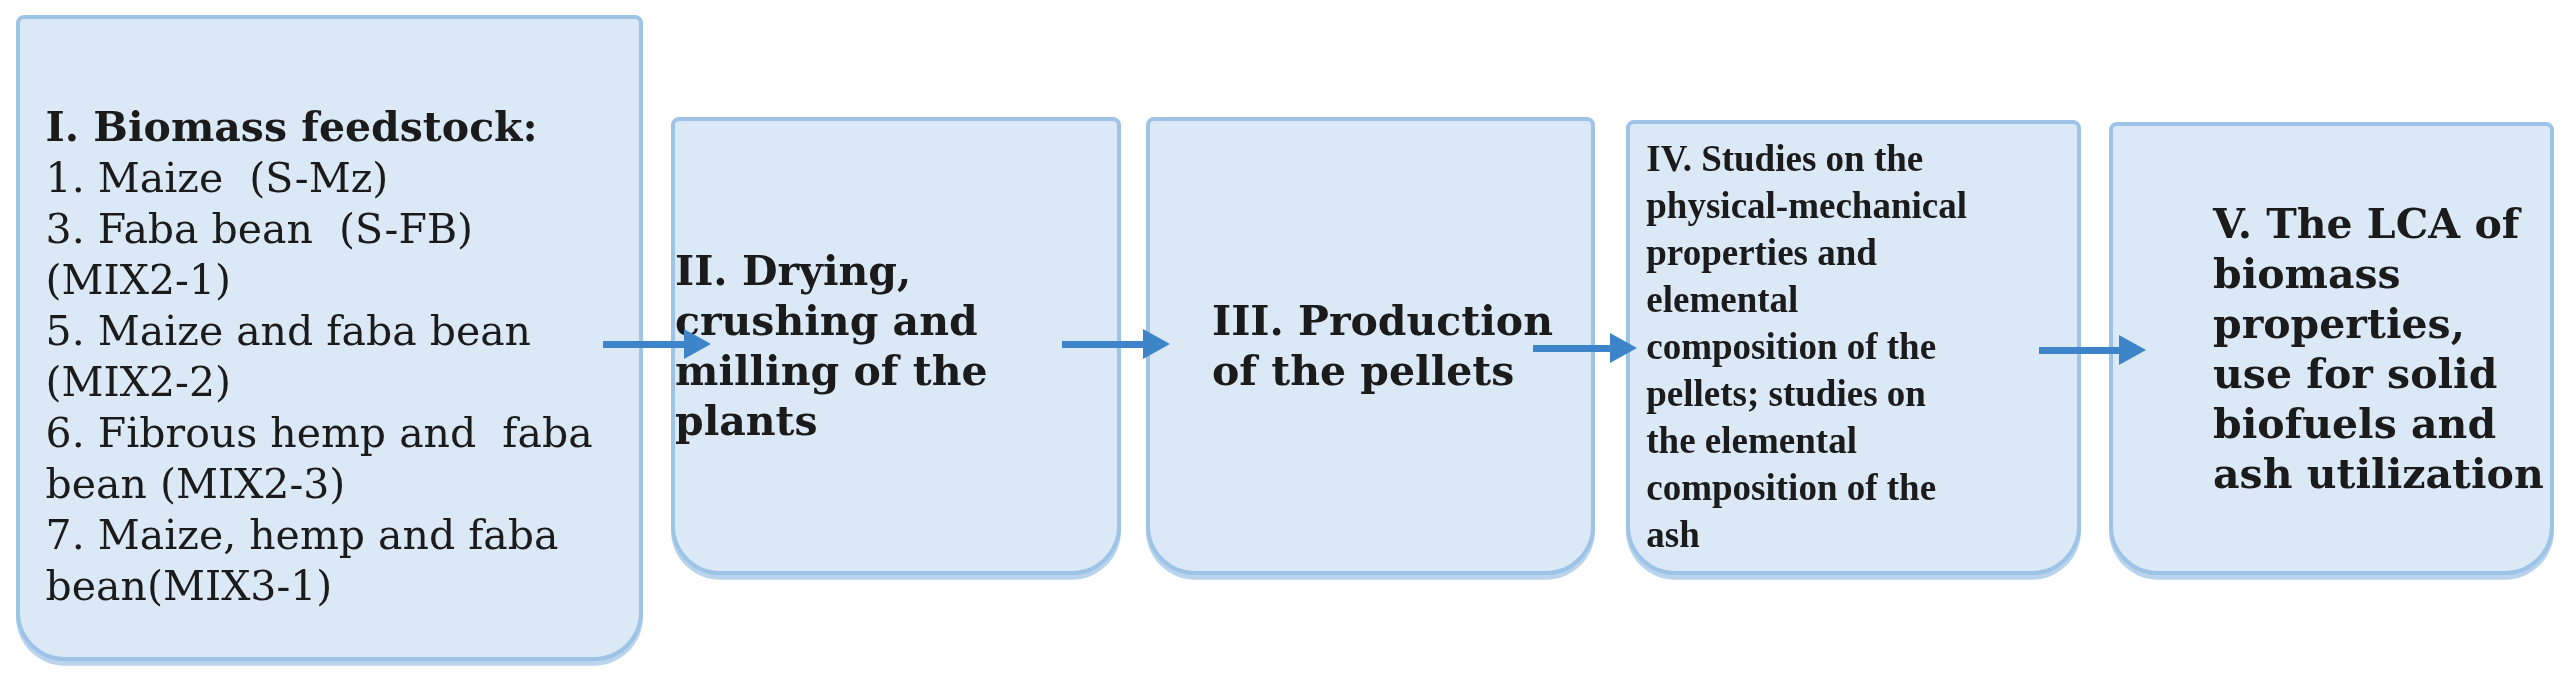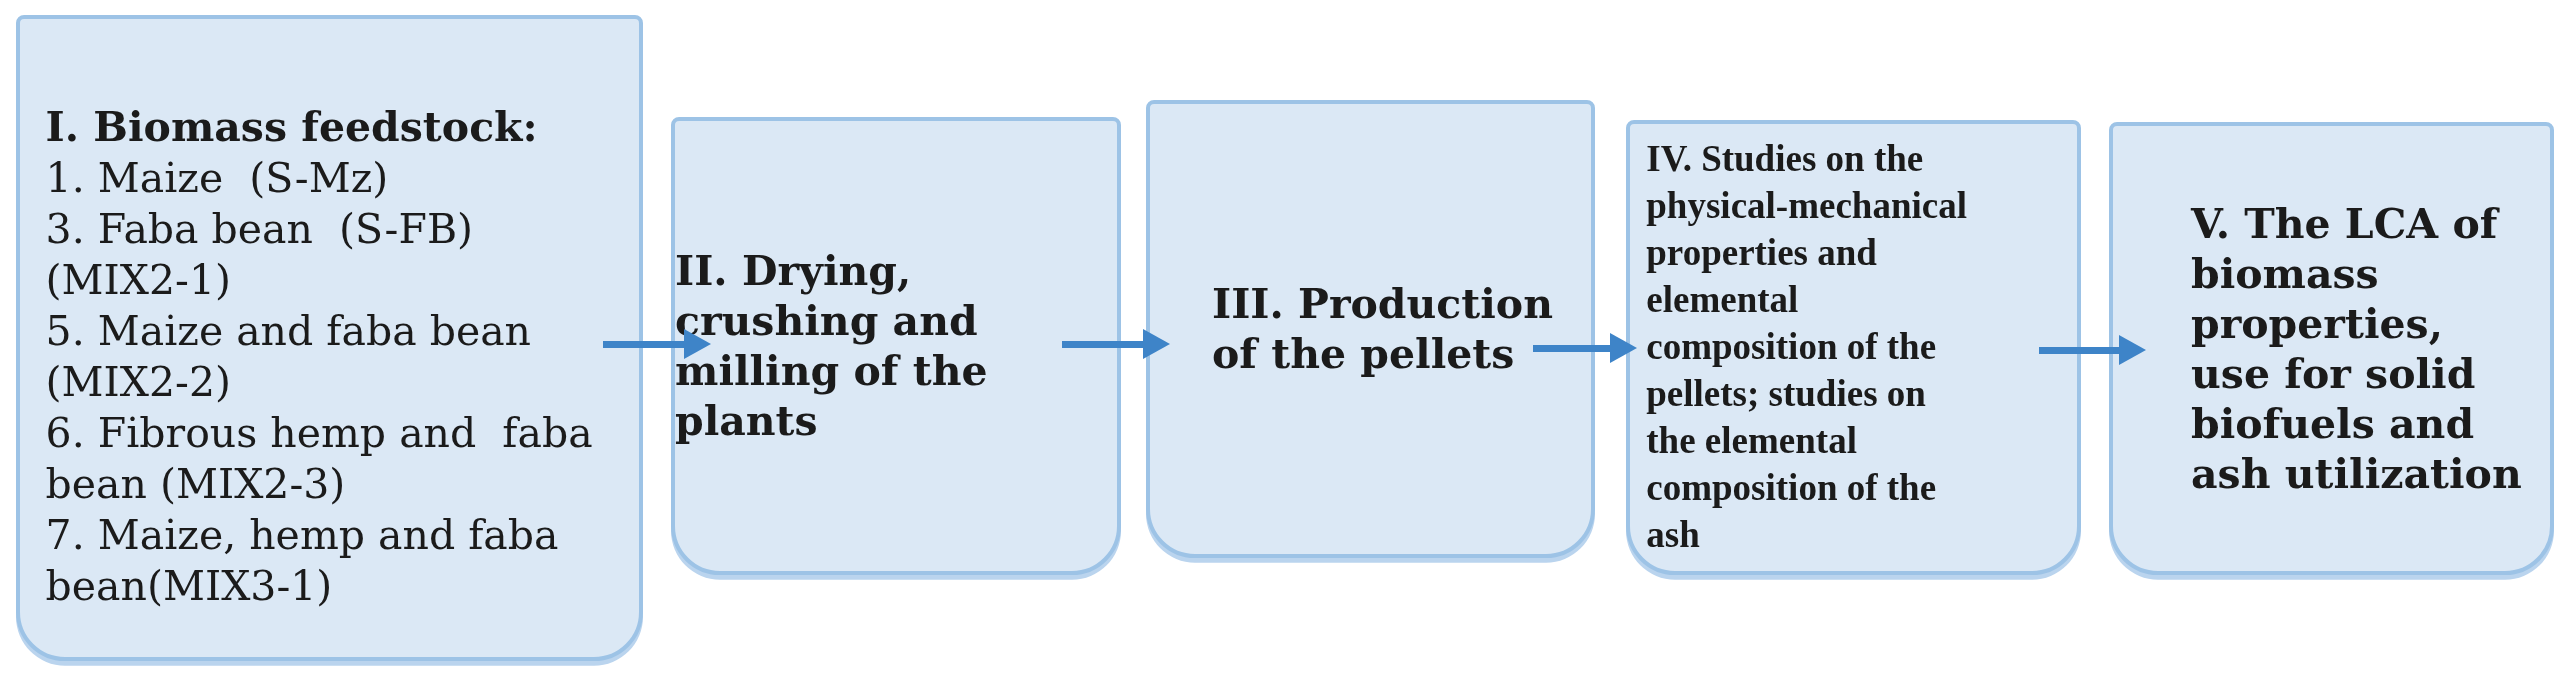--- a/index.html
+++ b/index.html
@@ -34,33 +34,33 @@
     left: 15.6px; top: 15px; width: 627px; height: 646px;
     padding: 39px 17.6px 0 26px;
     font-size: 41px; line-height: 51px;
   }
   .box2 {
     left: 671px; top: 117px; width: 450px; height: 458px;
     font-size: 41px; line-height: 50px; font-weight: bold;
     display: flex; flex-direction: column; justify-content: center;
   }
   .box3 {
-    left: 1146px; top: 100px; width: 449px; height: 458px;
+    left: 1146px; top: 117px; width: 449px; height: 458px;
     padding-left: 62px;
     font-size: 41px; line-height: 50px; font-weight: bold;
     display: flex; flex-direction: column; justify-content: center;
   }
   .box4 {
     left: 1626px; top: 120px; width: 455px; height: 455px;
     padding: 11px 5.4px 0 16.3px;
     font-size: 37px; line-height: 47px; font-weight: bold; font-family: Liberation Serif, serif;
   }
   .box5 {
     left: 2109px; top: 122px; width: 445px; height: 453px;
-    padding-left: 78px;
+    padding-left: 100px;
     font-size: 41px; line-height: 50px; font-weight: bold;
     display: flex; flex-direction: column; justify-content: center;
   }
 
   
   .arrow {
     position: absolute;
     height: 31px;
     z-index: 2;
   }

